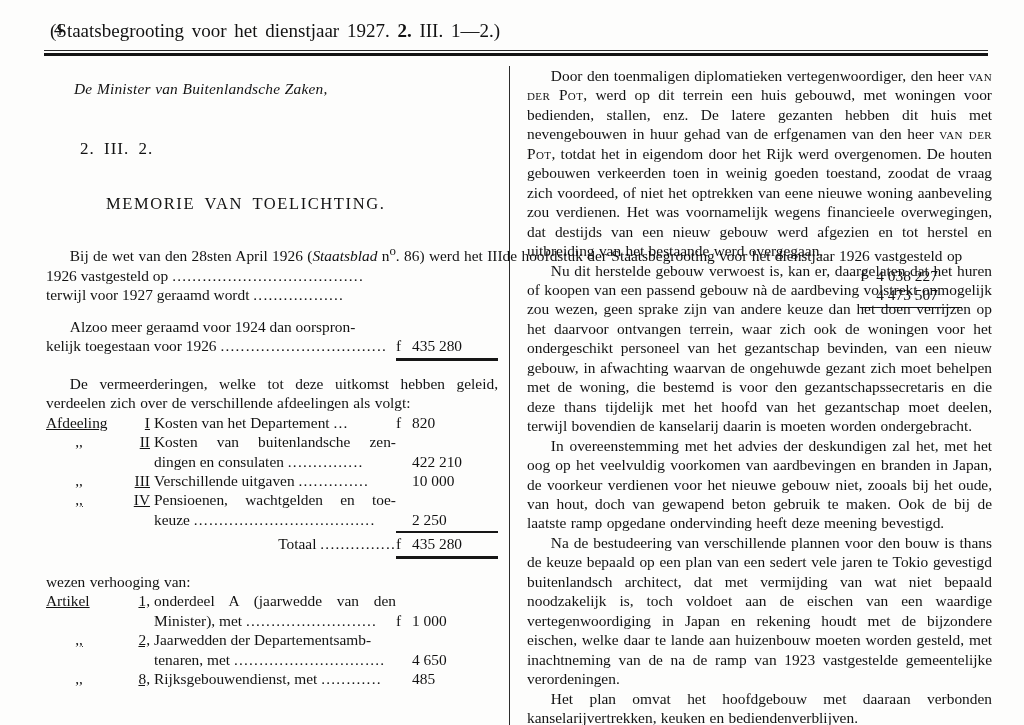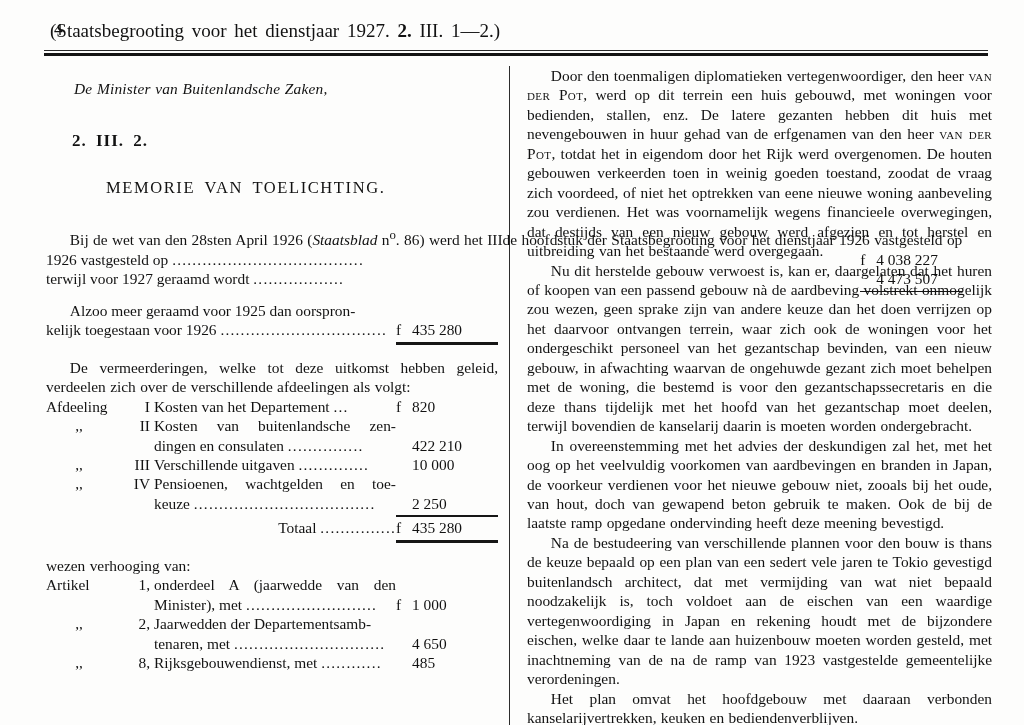--- a/index.html
+++ b/index.html
@@ -105,26 +105,26 @@
 
   .signature {
     margin: 0;
     font-style: italic;
     padding-left: 28px;
     font-size: 15.4px;
     letter-spacing: .2px;
   }
 
   .chapline {
-    font-weight: bold;
+    font-weight: normal;
     font-size: 17px;
     letter-spacing: 1px;
     word-spacing: 4px;
     padding-left: 22px;
-    margin: 4px;
+    margin: 12px;
   }
   .doctitle {
     text-align: center;
     font-size: 16.5px;
     letter-spacing: 1.6px;
     word-spacing: 4px;
     margin: 16px;
     padding-left: 44px;
   }
 
@@ -138,21 +138,21 @@
     white-space: nowrap;
   }
   .c-lead   { width: auto; }
   .c-cur    { width: 16px; text-align: left; padding-left: 4px; }
   .c-amt    { width: 86px; text-align: left; }
   .dots { letter-spacing: 1.2px; }
 
   .ind1 { padding-left: 1.55em; }
 
   
-  .listrow td.lbl { white-space: nowrap; padding-right: 4px; vertical-align: top; }
+  .listrow td.lbl { white-space: nowrap; padding-right: 4px; vertical-align: top; text-decoration: underline; }
   .lbl-dit { width: 66px; text-align: center; }
   .lbl-num { width: 34px; text-align: right; padding-right: 6px; }
   .lbl-art { width: 66px; text-align: left; }
   .rulecell { padding: 0; }
   .rulebox {
     height: 5px;
     position: relative;
   }
   .rulebox i {
     position: absolute;
@@ -235,21 +235,21 @@
             </td>
       </tr>
     </tbody>
       </table>
 
     <div class="gap-s"></div>
 
     <table class="mt">
       <tbody>
           <tr>
-        <td colspan="3" class="c-lead" style="text-indent:1.55em;">Alzoo  meer  geraamd voor 1925 dan oorspron-</td>
+        <td colspan="3" class="c-lead" style="text-indent:1.55em;">Alzoo  meer  geraamd voor 1924 dan oorspron-</td>
       </tr>
       <tr>
         <td class="c-lead">
           <span>kelijk toegestaan voor 1926</span>
           <span class="dots"> .................................</span>
         </td>
         <td class="c-cur">f</td>
         <td class="c-amt">435 280</td>
       </tr>
       <tr>

